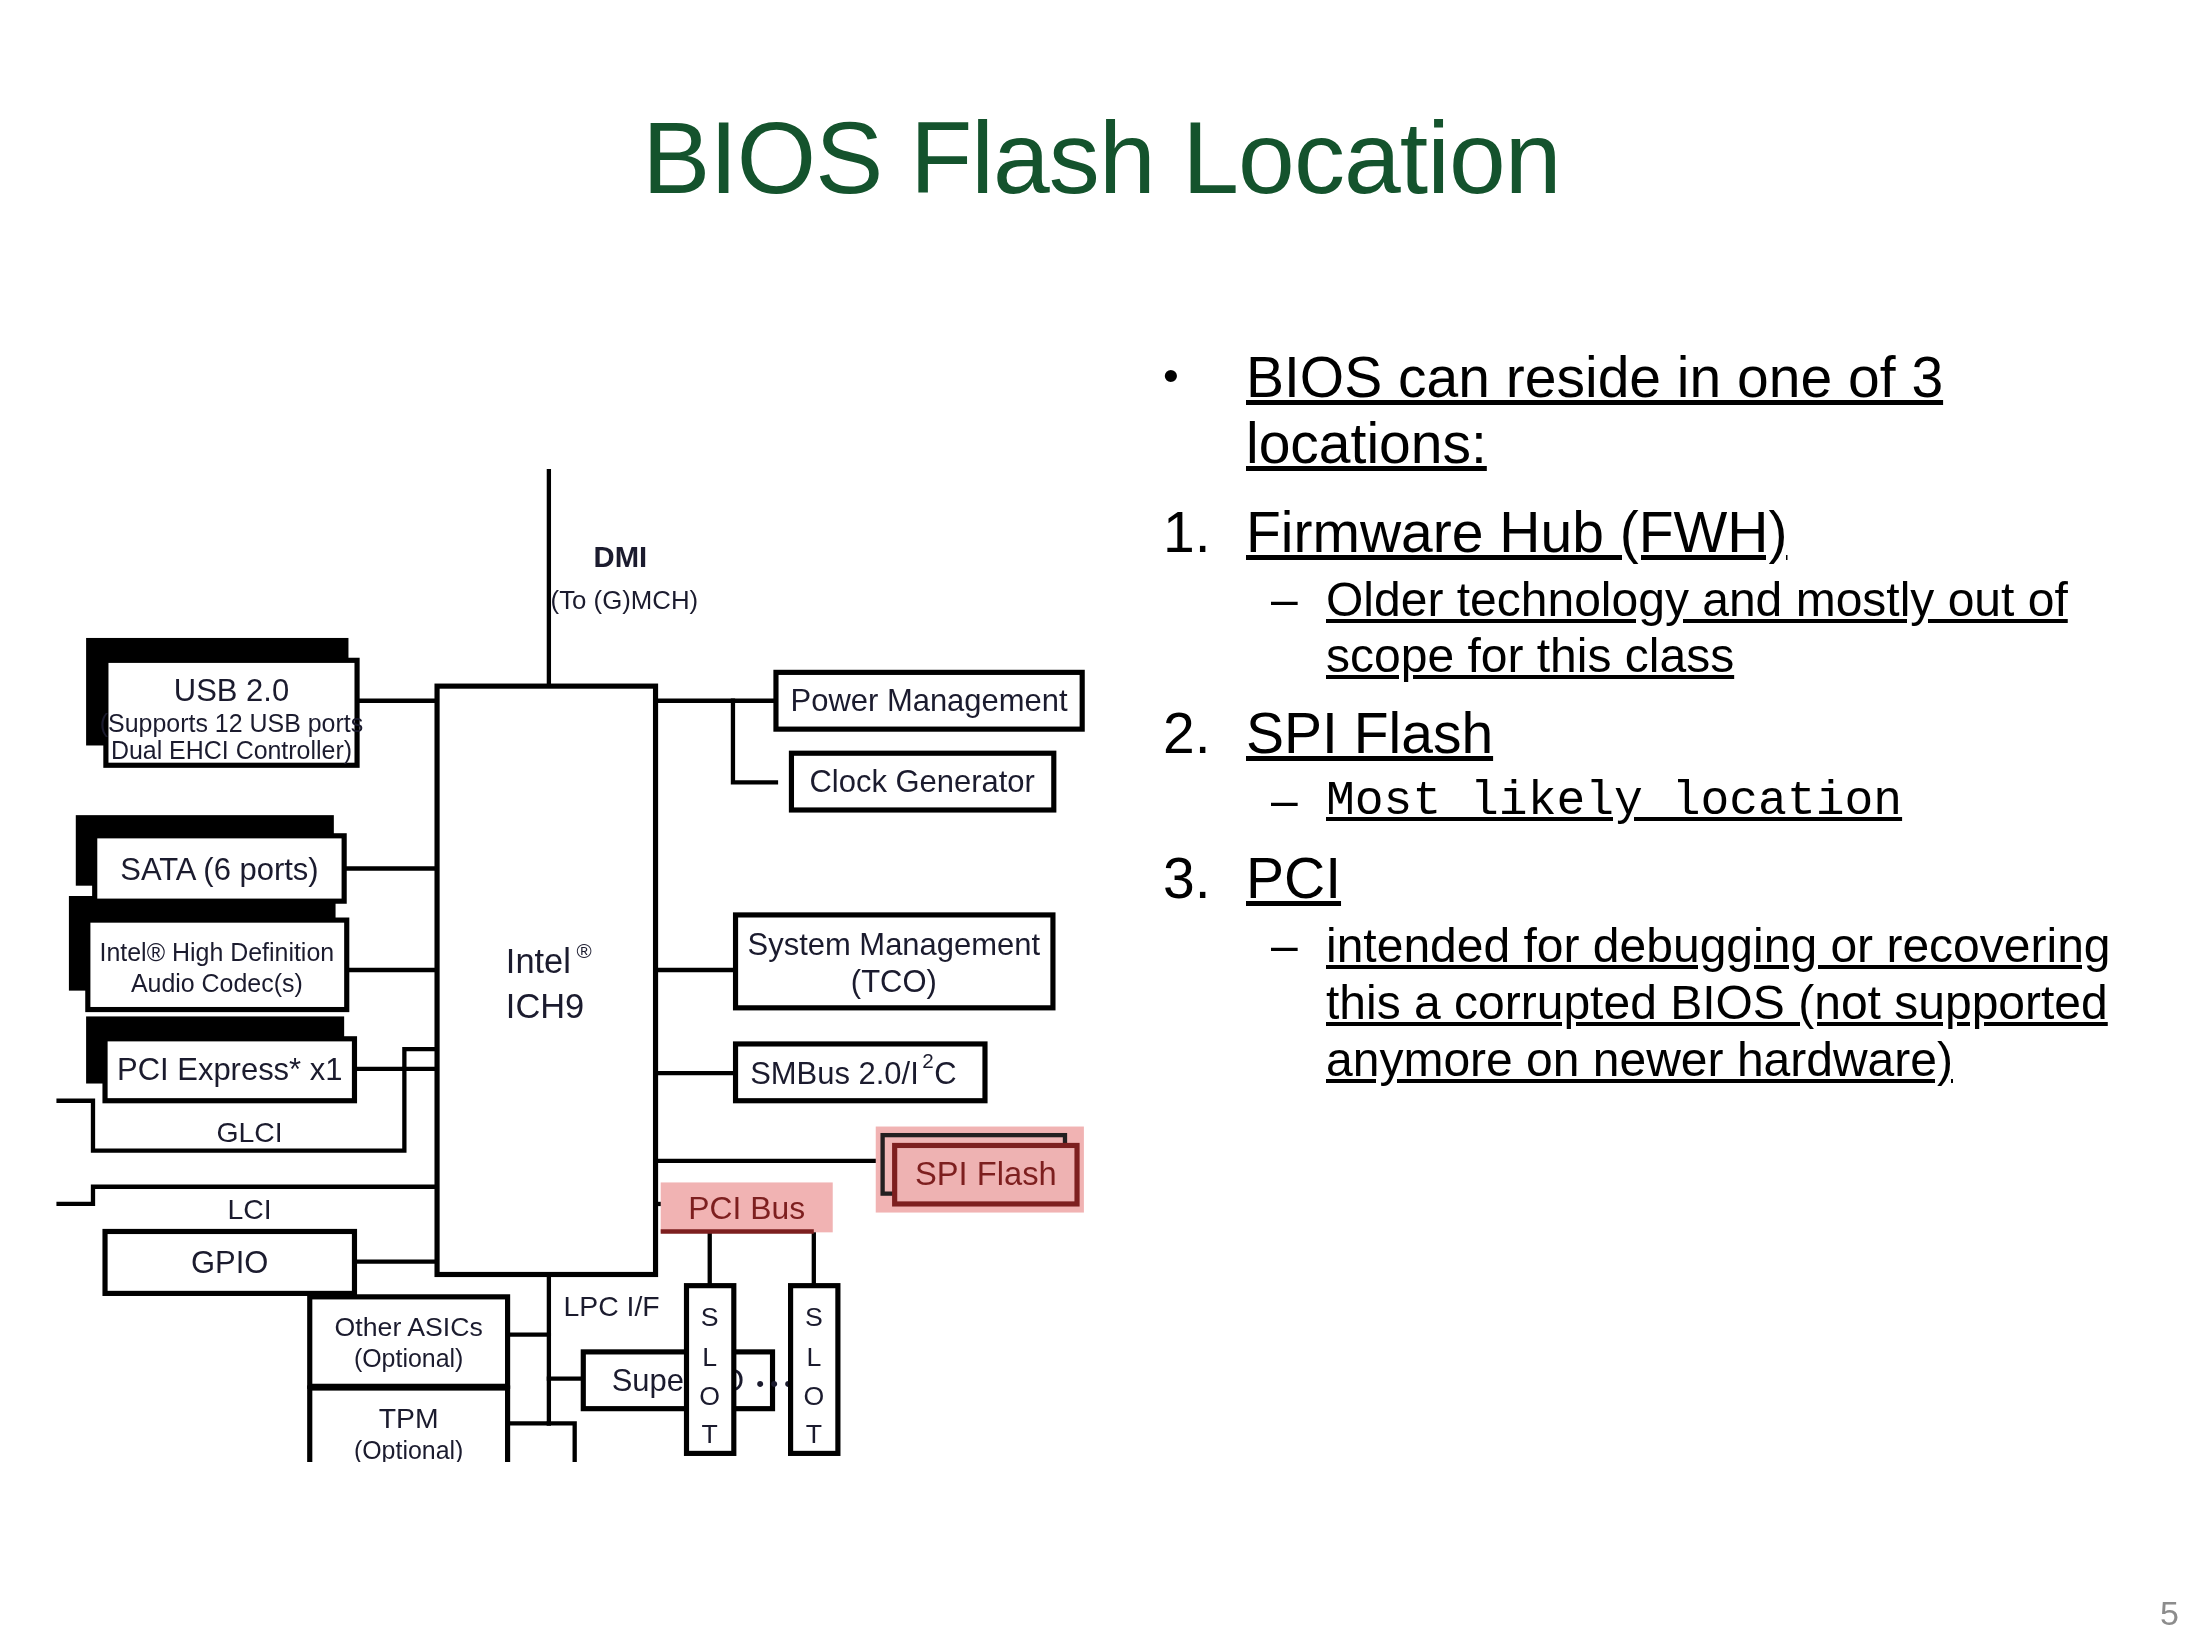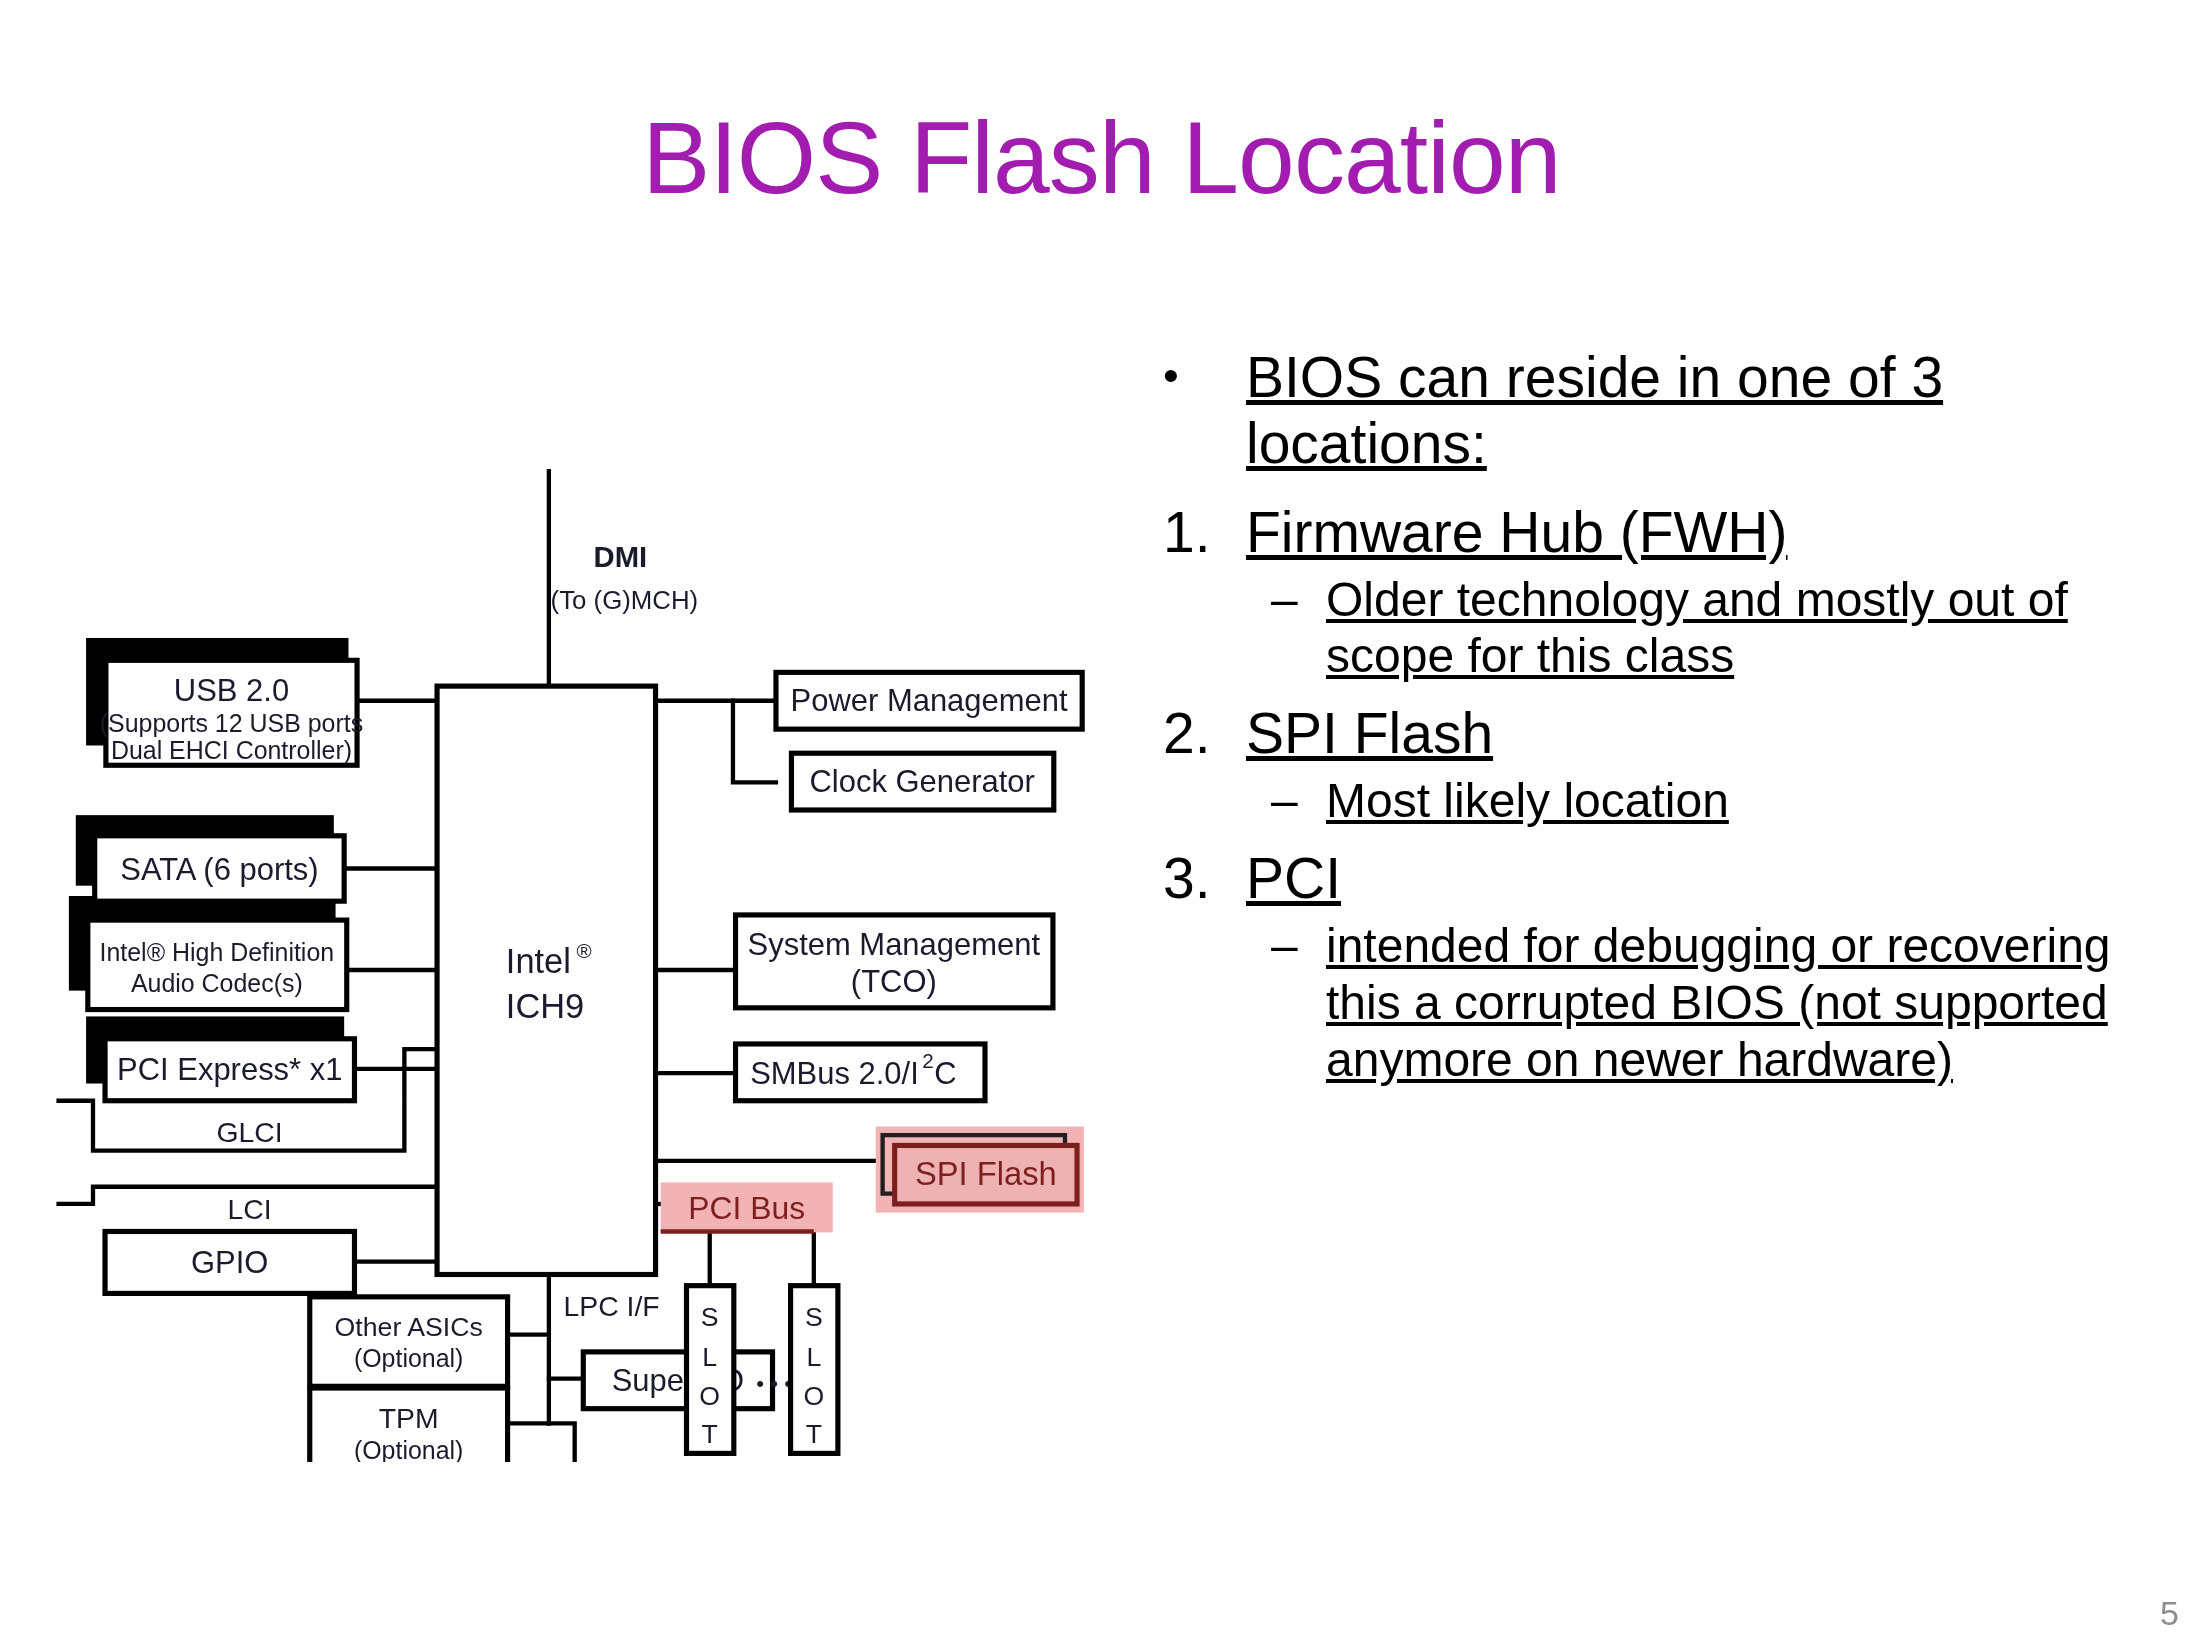--- a/index.html
+++ b/index.html
@@ -20,21 +20,21 @@
   #slide-title {
     position: absolute;
     left: 0;
     top: 102px;
     width: 2203px;
     text-align: center;
     font-size: 102px;
     font-weight: 400;
     letter-spacing: -0.9px;
     line-height: 1.1;
-    color: #a21caf;
+    color: #14532d;
     white-space: nowrap;
   }
 
   
   #page-number {
     position: absolute;
     right: 24px;
     bottom: 19px;
     font-size: 34px;
     color: #8c8c8c;
@@ -69,21 +69,21 @@
   .lvl1.numbered .b-marker { font-size: 57px; line-height: 1.16; }
 
   .lvl2 {
     font-size: 48px;
     line-height: 1.18;
     margin-left: 108px;
     margin-bottom: 3.4px;
   }
   .lvl2 .b-marker { width: 55px; }
 
-  .underline-text { text-decoration: underline; text-underline-offset: 3.4px; }
+  .underline-text { text-decoration: underline; text-underline-offset: 3.4px; font-family: Liberation Mono, monospace; }
 
   .sp-after-8  { margin-bottom: 6.9px; }
   .sp-after-18 { margin-bottom: 15.5px; }
   .sp-after-26 { margin-bottom: 22.4px; }
 
   
   #diagram {
     position: absolute;
     left: 0px;
     top: 447px;

